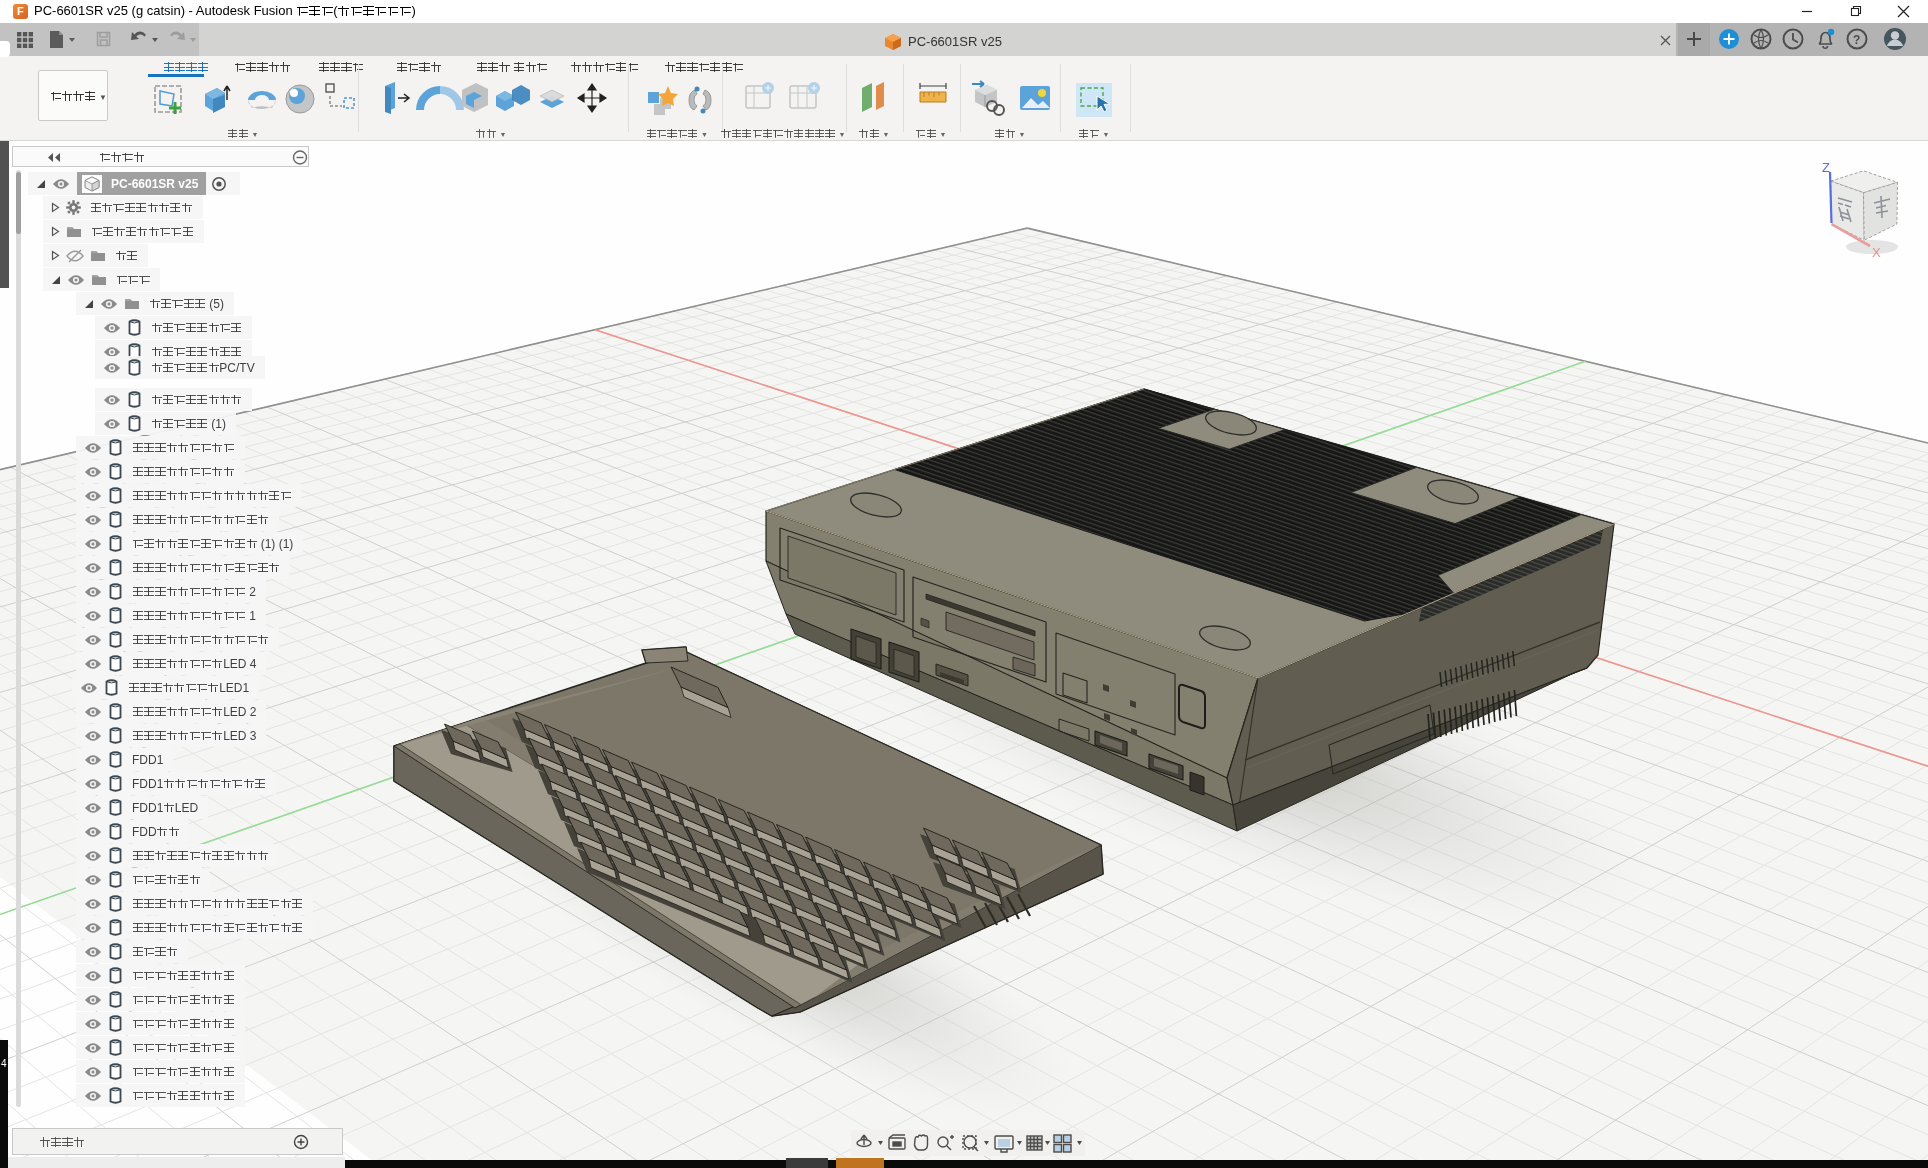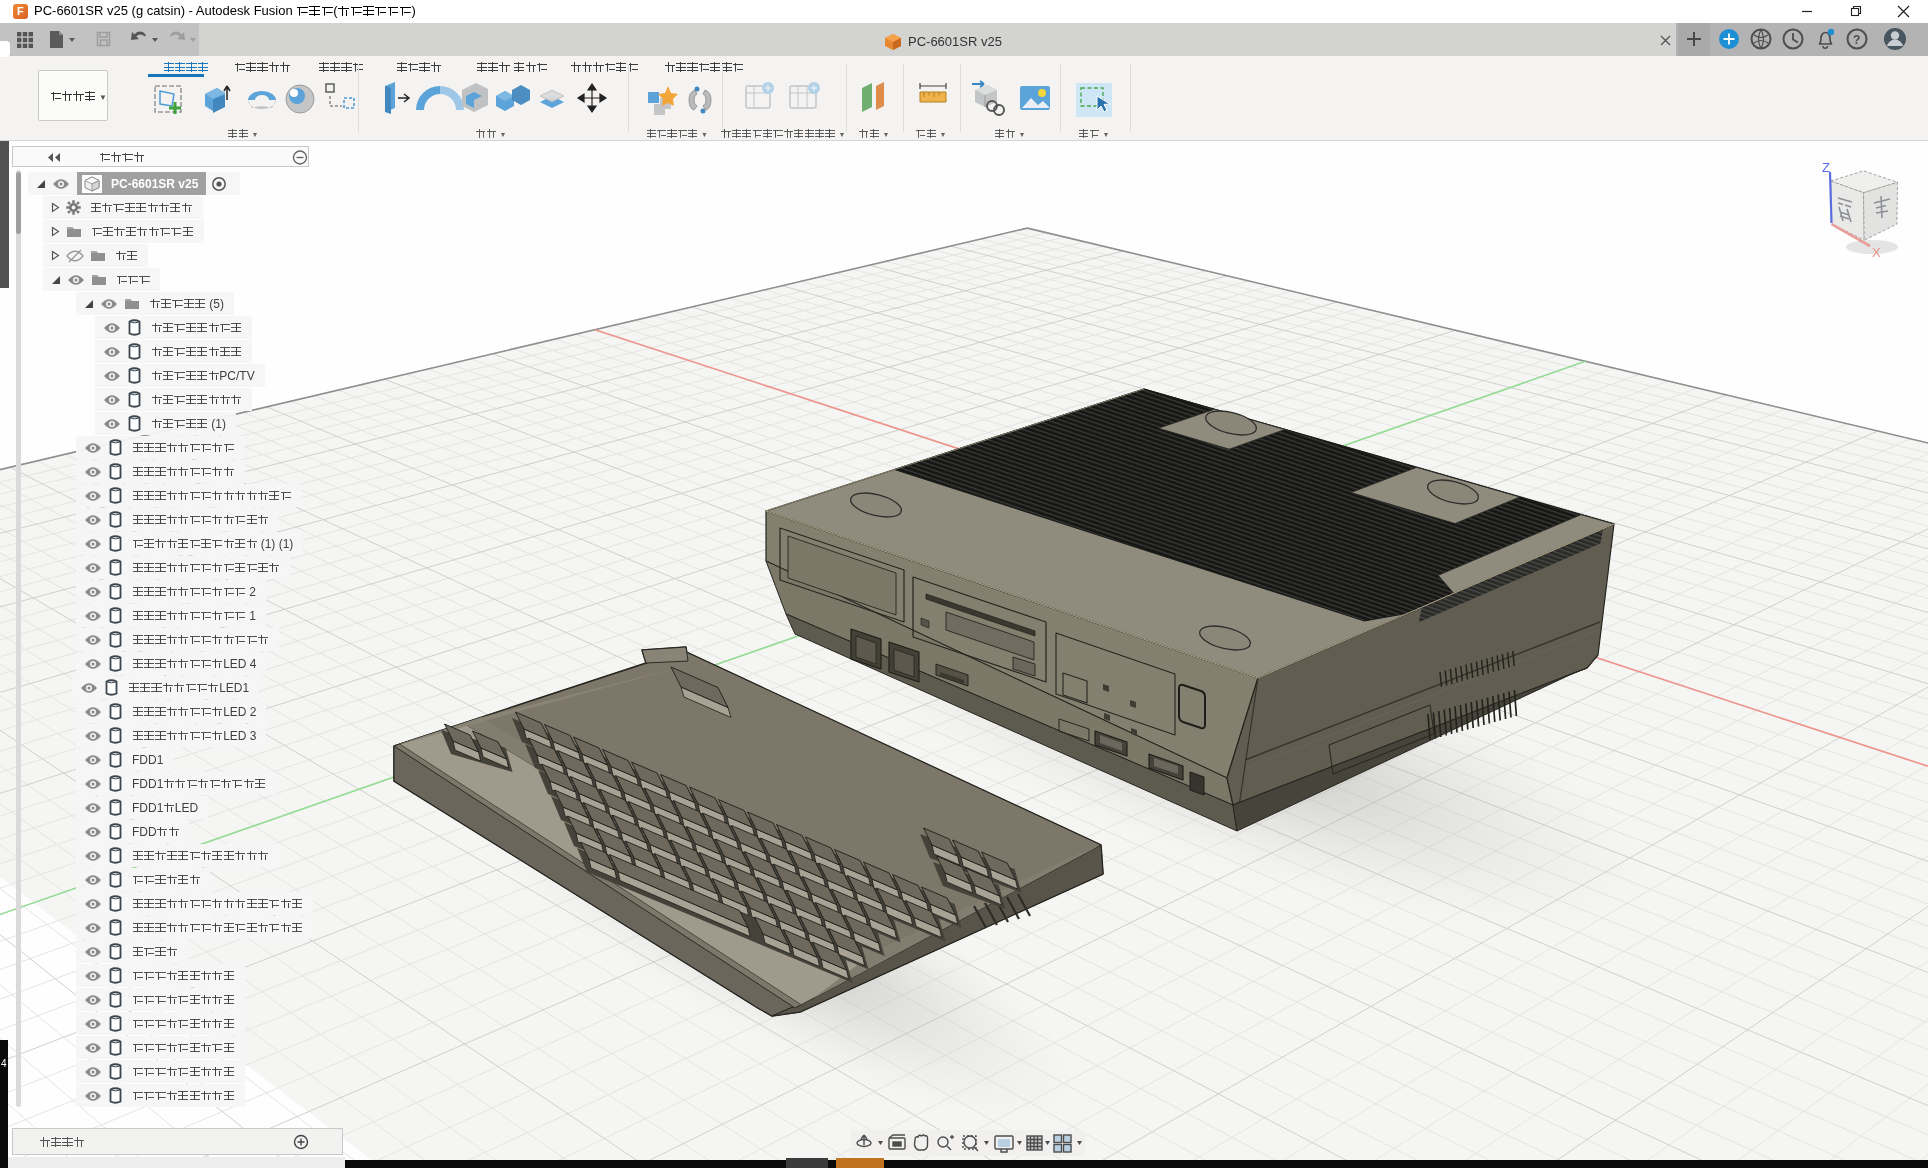--- a/index.html
+++ b/index.html
@@ -688,21 +688,21 @@
       <path d="M1 6 Q9 -3.5 17 6 Q9 15.5 1 6 z" fill="#8a8a8a"></path>
       <circle cx="9" cy="6" r="3.1" fill="#f3f3f3"></circle>
       <circle cx="9" cy="6" r="1.5" fill="#8a8a8a"></circle>
     </svg>
     <svg class="ic" width="15" height="17" viewBox="0 0 15 17">
       <path d="M2.5 2.5 q5 -2.5 10 0 l0 12 q-5 2.5 -10 0 z" fill="#fff" stroke="#3c4750" stroke-width="1.8"></path>
       <path d="M2.5 2.8 q5 2.2 10 0" fill="none" stroke="#3c4750" stroke-width="1"></path>
     </svg>
     <span class="lbl"><i class="cj v2"></i><i class="cj v0"></i><i class="cj v1"></i><i class="cj v0"></i><i class="cj v0"></i><i class="cj v2"></i><i class="cj v0"></i><i class="cj v0"></i></span>
   </div>
-<div class="trow" style="left:95px;top:364px">
+<div class="trow" style="left:95px;top:356px">
     <svg class="ic" width="18" height="12" viewBox="0 0 18 12">
       <path d="M1 6 Q9 -3.5 17 6 Q9 15.5 1 6 z" fill="#8a8a8a"></path>
       <circle cx="9" cy="6" r="3.1" fill="#f3f3f3"></circle>
       <circle cx="9" cy="6" r="1.5" fill="#8a8a8a"></circle>
     </svg>
     <svg class="ic" width="15" height="17" viewBox="0 0 15 17">
       <path d="M2.5 2.5 q5 -2.5 10 0 l0 12 q-5 2.5 -10 0 z" fill="#fff" stroke="#3c4750" stroke-width="1.8"></path>
       <path d="M2.5 2.8 q5 2.2 10 0" fill="none" stroke="#3c4750" stroke-width="1"></path>
     </svg>
     <span class="lbl"><i class="cj v2"></i><i class="cj v0"></i><i class="cj v1"></i><i class="cj v0"></i><i class="cj v0"></i><i class="cj v2"></i>PC/TV</span>

